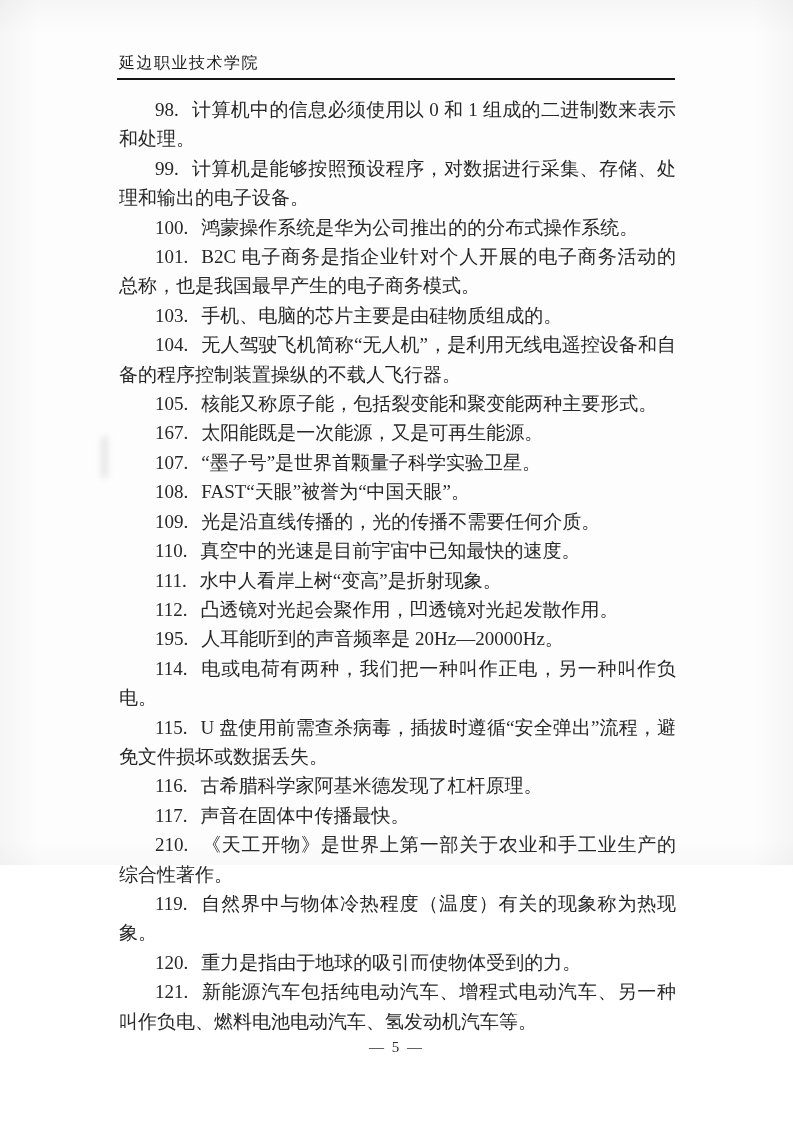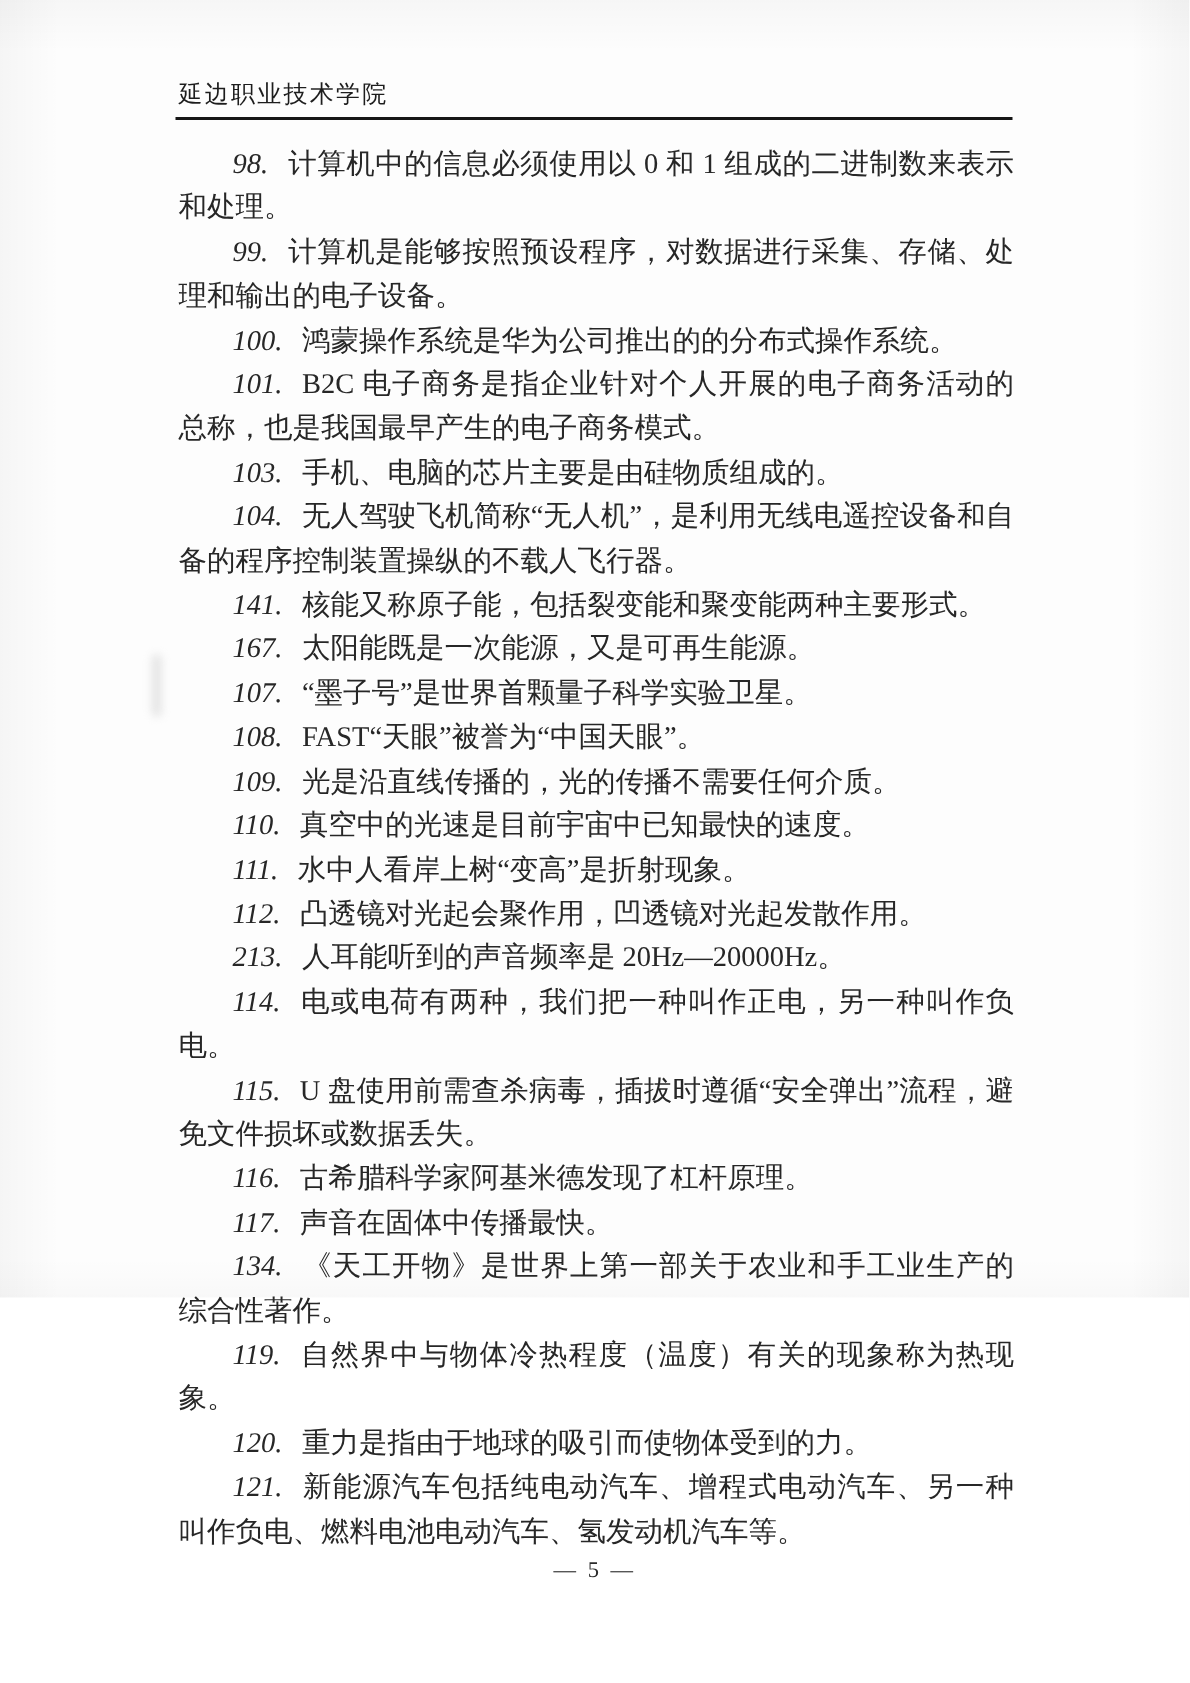--- a/index.html
+++ b/index.html
@@ -47,21 +47,20 @@
     text-align: justify;
     text-align-last: left;
     color: #272727;
   }
   .item {
     margin: 0;
     text-indent: 36px;
   }
   .item .num {
     margin-right: 13px;
-    font-style: italic;
   }
   .scan-smudge {
     position: absolute;
     left: 101px; top: 436px;
     width: 7px; height: 42px;
     background: #c9c9c9;
     filter: blur(3px);
     opacity: 0.45;
     border-radius: 4px;
   }
@@ -104,21 +103,21 @@
 
   <p class="item">
     <span class="num">103.</span><span class="txt">手机、电脑的芯片主要是由硅物质组成的。</span>
   </p>
 
   <p class="item">
     <span class="num">104.</span><span class="txt">无人驾驶飞机简称“无人机”，是利用无线电遥控设备和自备的程序控制装置操纵的不载人飞行器。</span>
   </p>
 
   <p class="item">
-    <span class="num">141.</span><span class="txt">核能又称原子能，包括裂变能和聚变能两种主要形式。</span>
+    <span class="num">105.</span><span class="txt">核能又称原子能，包括裂变能和聚变能两种主要形式。</span>
   </p>
 
   <p class="item">
     <span class="num">167.</span><span class="txt">太阳能既是一次能源，又是可再生能源。</span>
   </p>
 
   <p class="item">
     <span class="num">107.</span><span class="txt">“墨子号”是世界首颗量子科学实验卫星。</span>
   </p>
 
@@ -136,41 +135,41 @@
 
   <p class="item">
     <span class="num">111.</span><span class="txt">水中人看岸上树“变高”是折射现象。</span>
   </p>
 
   <p class="item">
     <span class="num">112.</span><span class="txt">凸透镜对光起会聚作用，凹透镜对光起发散作用。</span>
   </p>
 
   <p class="item">
-    <span class="num">213.</span><span class="txt">人耳能听到的声音频率是 20Hz—20000Hz。</span>
+    <span class="num">195.</span><span class="txt">人耳能听到的声音频率是 20Hz—20000Hz。</span>
   </p>
 
   <p class="item">
     <span class="num">114.</span><span class="txt">电或电荷有两种，我们把一种叫作正电，另一种叫作负电。</span>
   </p>
 
   <p class="item">
     <span class="num">115.</span><span class="txt">U 盘使用前需查杀病毒，插拔时遵循“安全弹出”流程，避免文件损坏或数据丢失。</span>
   </p>
 
   <p class="item">
     <span class="num">116.</span><span class="txt">古希腊科学家阿基米德发现了杠杆原理。</span>
   </p>
 
   <p class="item">
     <span class="num">117.</span><span class="txt">声音在固体中传播最快。</span>
   </p>
 
   <p class="item">
-    <span class="num">134.</span><span class="txt">《天工开物》是世界上第一部关于农业和手工业生产的综合性著作。</span>
+    <span class="num">210.</span><span class="txt">《天工开物》是世界上第一部关于农业和手工业生产的综合性著作。</span>
   </p>
 
   <p class="item">
     <span class="num">119.</span><span class="txt">自然界中与物体冷热程度（温度）有关的现象称为热现象。</span>
   </p>
 
   <p class="item">
     <span class="num">120.</span><span class="txt">重力是指由于地球的吸引而使物体受到的力。</span>
   </p>
 

